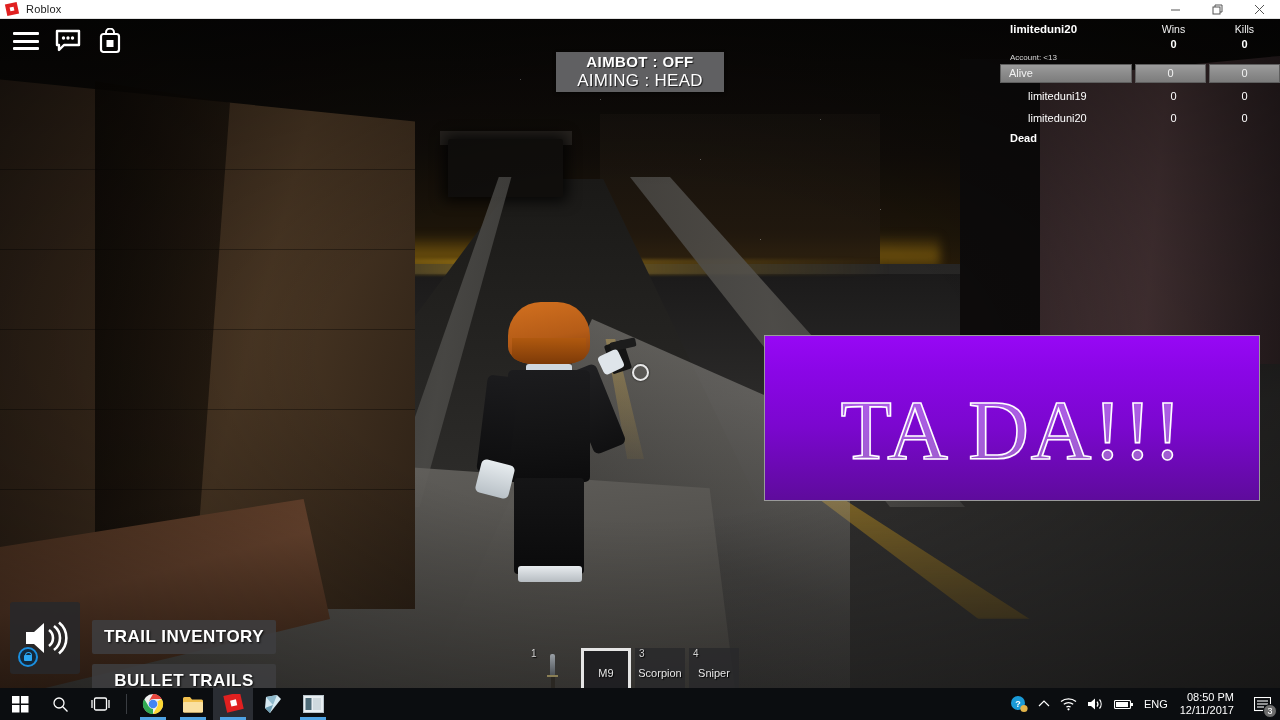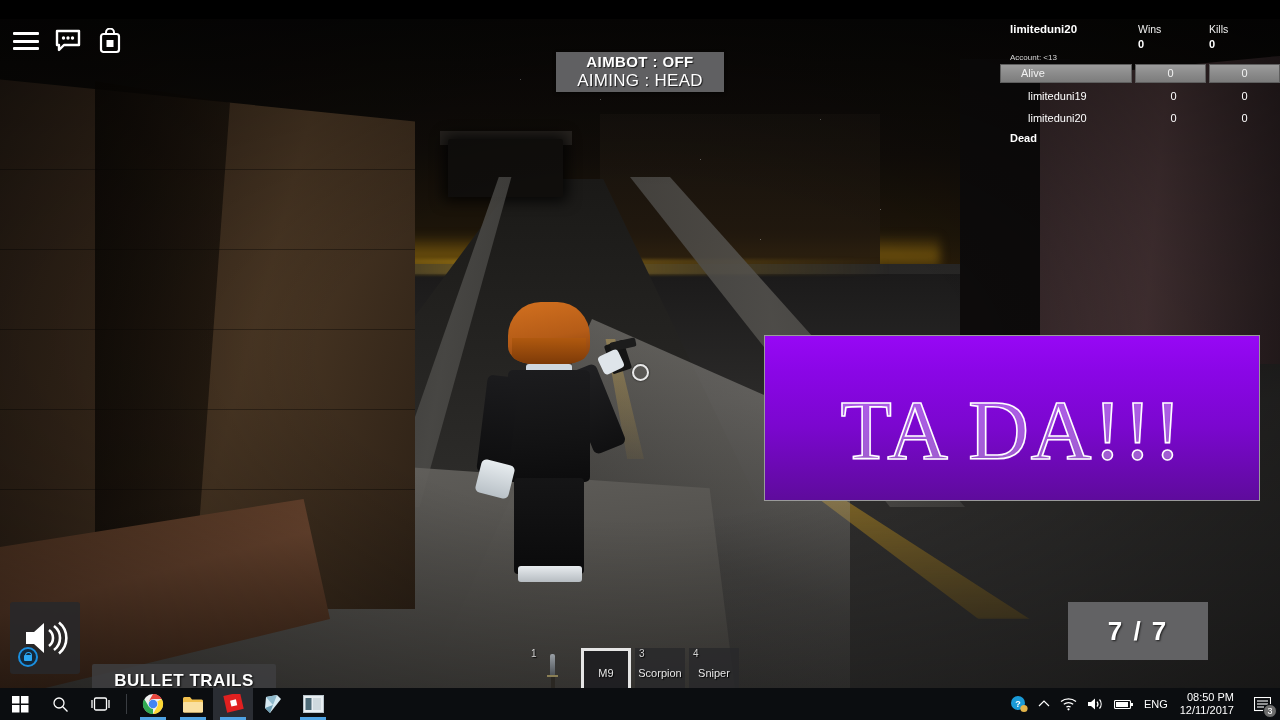--- a/index.html
+++ b/index.html
@@ -234,31 +234,31 @@
   }
   #aimbot .l1 { font-size:15px; font-weight:bold; color:#fff; letter-spacing:.4px; text-shadow:1px 1px 1px rgba(0,0,0,.7); }
   #aimbot .l2 { font-size:17px; font-weight:normal; color:#fff; letter-spacing:.3px; margin-top:1px; text-shadow:1px 1px 1px rgba(0,0,0,.7); }
 
   
   #leaderboard { position:absolute; right:0; top:0; width:280px; font-size:11px; color:#fff; }
   #lb-head { display:flex; align-items:flex-start; padding:4px 0 2px 0; }
   #lb-head .name { flex:1; padding-left:10px; }
   #lb-head .name .u { font-size:11.5px; font-weight:bold; color:#fff; }
   #lb-head .name .a { font-size:8px; color:#d8d8d8; margin-top:18px; }
-  #lb-head .col { width:71px; }
+  #lb-head .col { width:71px; text-align:center; }
   #lb-head .col .t { font-size:10.5px; color:#f0f0f0; }
   #lb-head .col .v { font-size:11px; font-weight:bold; color:#fff; margin-top:3px; }
   .lb-row { display:flex; align-items:center; height:19px; margin-bottom:1px; }
   .lb-row .c-name { flex:1; padding-left:10px; }
   .lb-row .c-val { width:71px; text-align:center; }
   .lb-team {
     background:linear-gradient(180deg,#9c9c9c 0%,#8b8b8b 50%,#7c7c7c 100%);
     border:1px solid #5e5e5e; color:#f2f2f2;
   }
-  .lb-team.c-name { padding-left:20px; }
+  .lb-team.c-name { padding-left:8px; }
   .lb-sep { width:3px; }
   .lb-plain .c-name { padding-left:28px; color:#fff; }
   .lb-plain .c-val { color:#fff; }
   #lb-dead { padding:4px 0 0 10px; font-weight:bold; font-size:11px; color:#fff; }
 
   
   #tada {
     position:absolute; left:764px; top:316px; width:496px; height:166px;
     background:linear-gradient(180deg,#9708f5 0%,#8a06e6 22%,#7b07cf 55%,#5e0b9c 100%);
     border:1px solid #9a9a9a;
@@ -351,20 +351,46 @@
     position:absolute; right:-3px; bottom:-2px; min-width:14px; height:14px; border-radius:50%;
     background:#6d6d6d; color:#fff; font-size:9px; display:flex; align-items:center; justify-content:center;
     border:1px solid #0b0d10;
   }
 </style>
 </head>
 <body>
 
 <div id="screen">
 
+  <div id="titlebar">
+    <div id="tb-logo">
+      <div class="r1"></div>
+        <div class="r2"></div>
+    </div>
+    <div id="tb-title">Roblox</div>
+    <div id="tb-controls">
+      <div class="tb-btn">
+        <svg width="11" height="11" viewBox="0 0 11 11">
+            <line x1="1" y1="6" x2="10" y2="6" stroke="#555" stroke-width="1"></line>
+          </svg>
+      </div>
+      <div class="tb-btn">
+        <svg width="11" height="11" viewBox="0 0 11 11">
+          <rect x="1" y="3" width="7" height="7" fill="none" stroke="#555" stroke-width="1"></rect>
+          <polyline points="3,3 3,1 10,1 10,8 8,8" fill="none" stroke="#555" stroke-width="1"></polyline>
+        </svg>
+      </div>
+      <div class="tb-btn">
+        <svg width="11" height="11" viewBox="0 0 11 11">
+          <line x1="1" y1="1" x2="10" y2="10" stroke="#555" stroke-width="1"></line>
+          <line x1="10" y1="1" x2="1" y2="10" stroke="#555" stroke-width="1"></line>
+        </svg>
+      </div>
+    </div>
+  </div>
 
   <div id="game">
 
     <div class="scene">
       <div class="sky"></div>
       <div class="horizon-glow"></div>
       <div class="bldg-mid-dark"></div>
       <div class="ground"></div>
       <div class="road-dark"></div>
       <div class="yline-far"></div>
@@ -495,20 +521,21 @@
         <path d="M27 12 A10 10 0 0 1 27 28" fill="none" stroke="#fff" stroke-width="2.6"></path>
         <path d="M32 8 A15 15 0 0 1 32 32" fill="none" stroke="#fff" stroke-width="2.6"></path>
         <path d="M37 4.5 A20 20 0 0 1 37 35.5" fill="none" stroke="#fff" stroke-width="2.6"></path>
       </svg>
       <div class="lock">
         <div class="shackle"></div>
           <div class="body"></div>
       </div>
     </div>
 
+    <div class="hud-btn" id="btn-trail-inventory">TRAIL INVENTORY</div>
     <div class="hud-btn" id="btn-bullet-trails">BULLET TRAILS</div>
 
     <div id="hotbar">
       <div class="slot empty">
         <div class="num">1</div>
         <div class="knife">
           <div class="blade"></div>
             <div class="guard"></div>
             <div class="handle"></div>
         </div>
@@ -520,23 +547,20 @@
       <div class="slot">
         <div class="num">3</div>
         <div class="lbl">Scorpion</div>
       </div>
       <div class="slot">
         <div class="num">4</div>
         <div class="lbl">Sniper</div>
       </div>
     </div>
 
-    <div id="ammo">
-      <span>7 / 7</span>
-    </div>
     <div id="version">1.6.3</div>
   </div>
 
   <div id="taskbar">
     <div class="tb-item">
       <svg width="17" height="17" viewBox="0 0 17 17">
         <rect x="0" y="0" width="7.5" height="7.5" fill="#fff"></rect>
         <rect x="9" y="0" width="7.5" height="7.5" fill="#fff"></rect>
         <rect x="0" y="9" width="7.5" height="7.5" fill="#fff"></rect>
         <rect x="9" y="9" width="7.5" height="7.5" fill="#fff"></rect>

